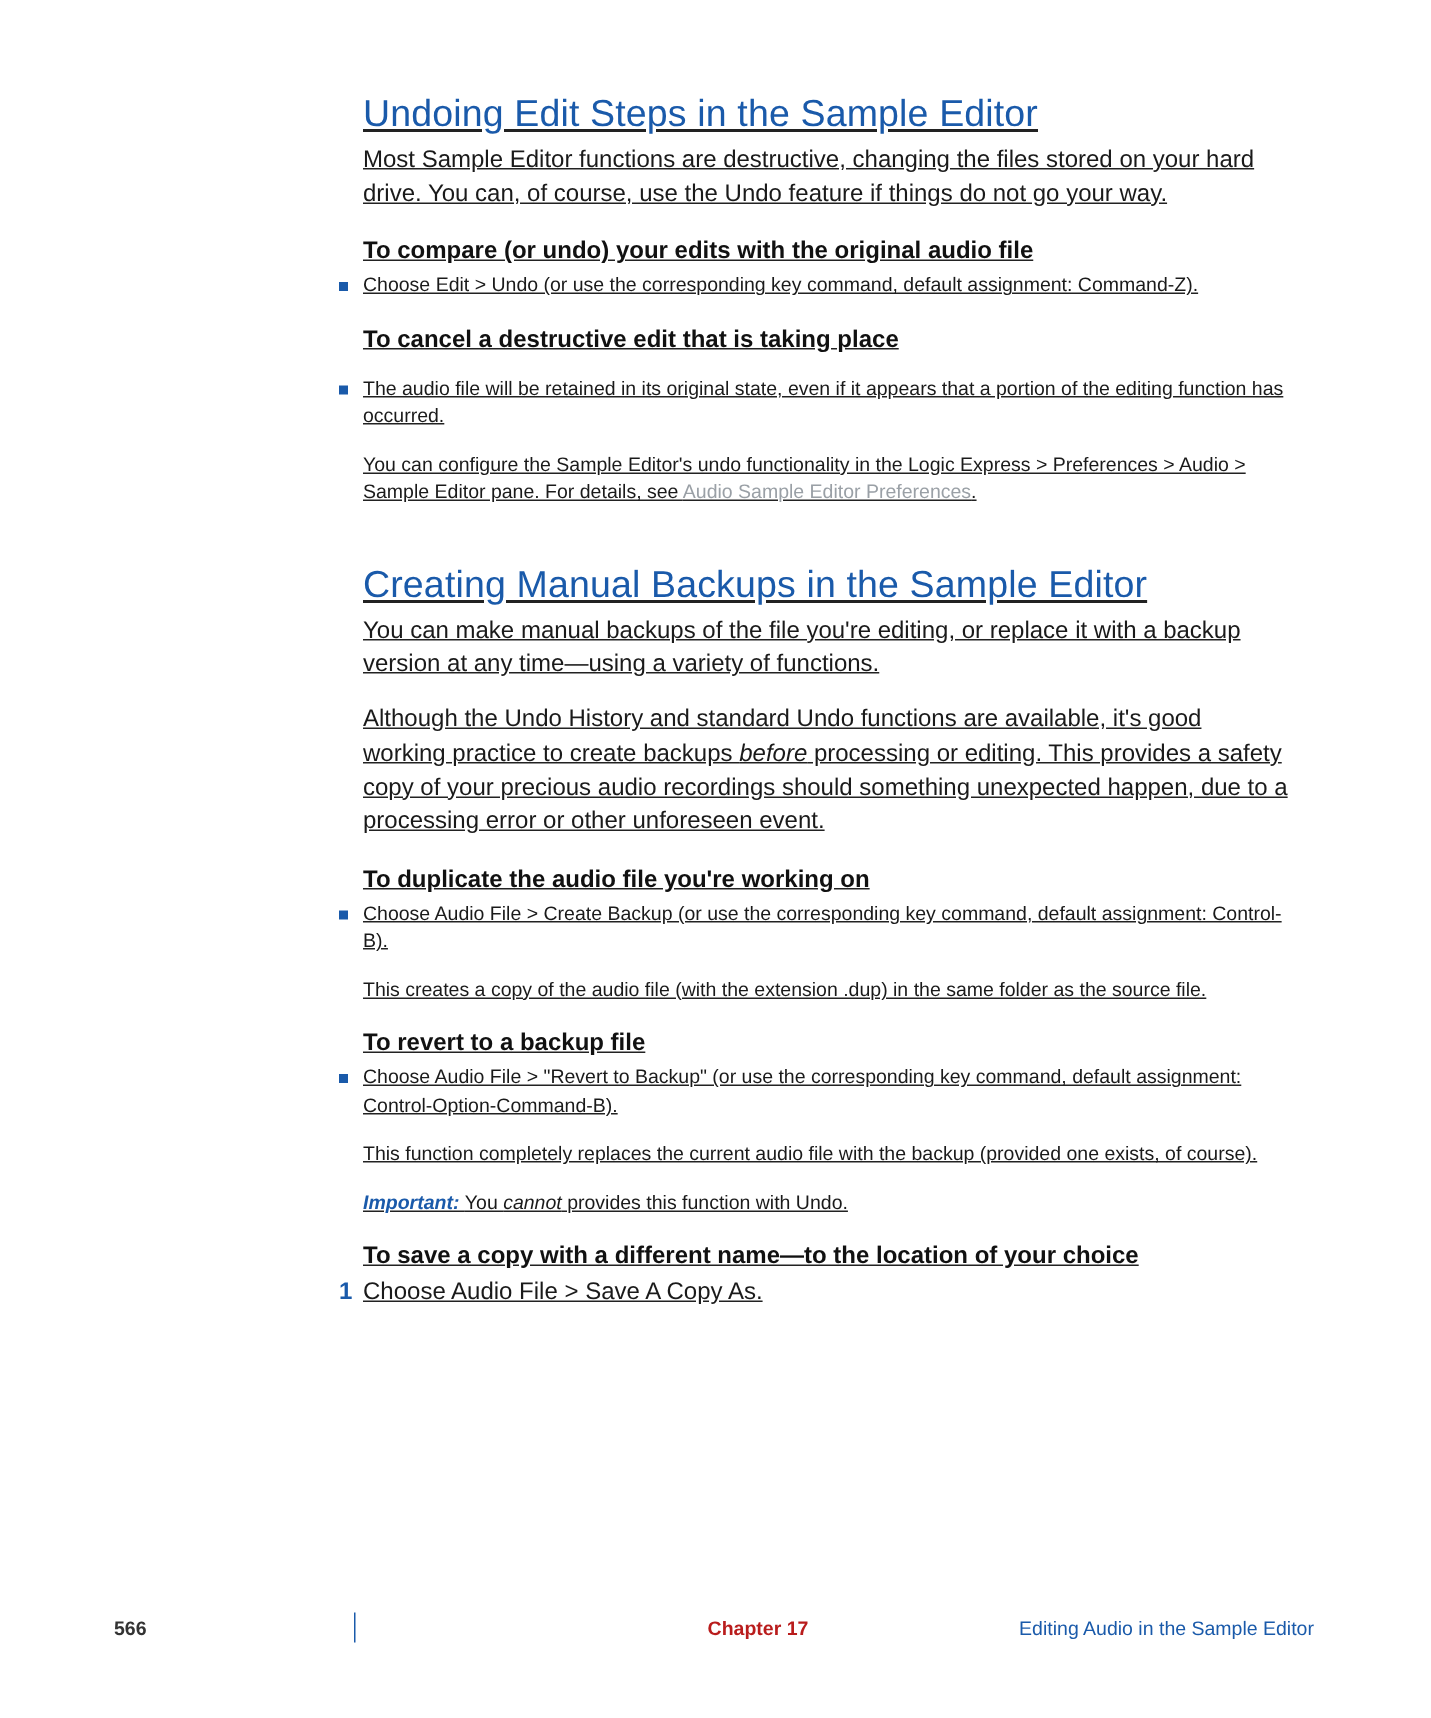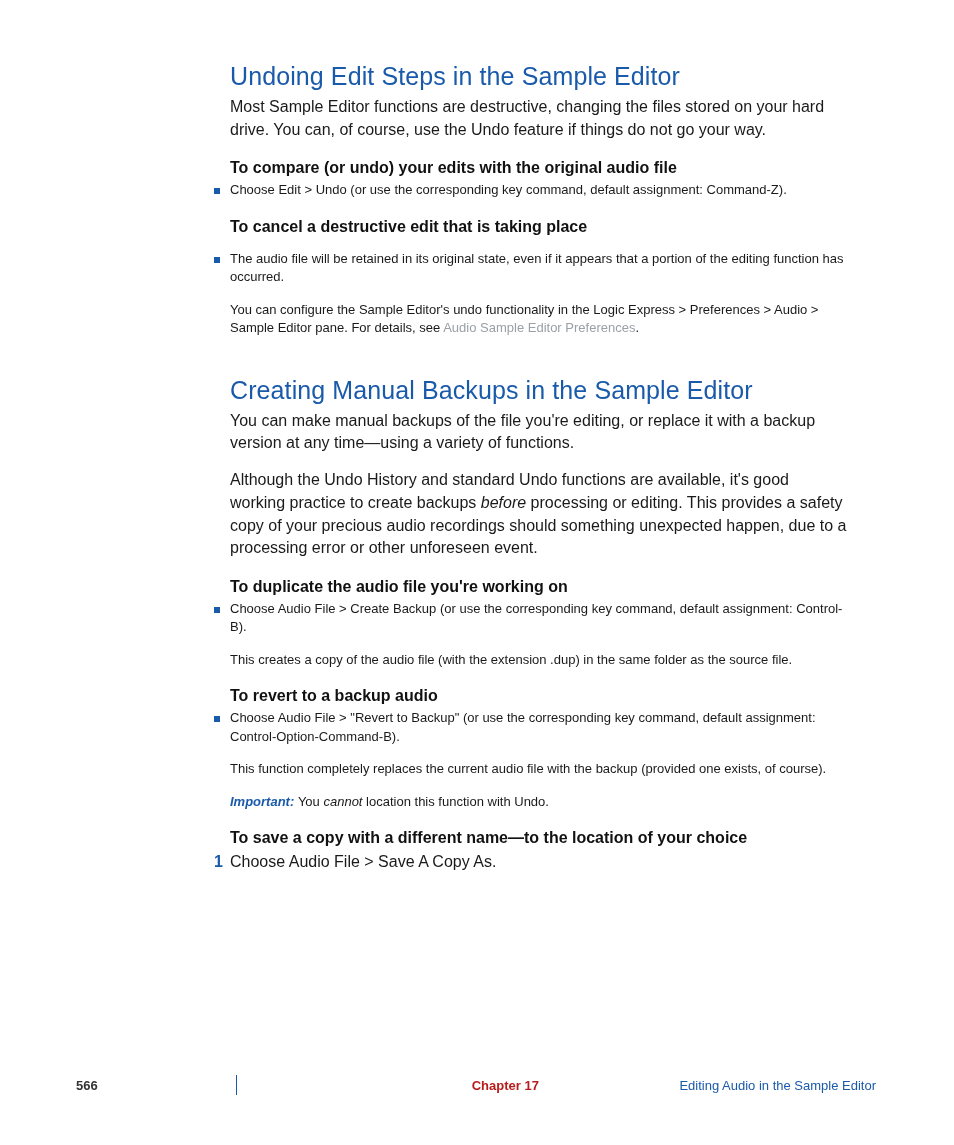--- a/index.html
+++ b/index.html
@@ -14,22 +14,23 @@
   }
   .page {
     position: relative;
     width: 954px;
     height: 1145px;
     box-sizing: border-box;
   }
   .content {
     position: absolute;
     top: 62px;
-    left: 230px;
+    left: 242px;
     width: 618px;
+    text-decoration: underline;
   }
   h2.section-heading {
     font-size: 25px;
     font-weight: 400;
     color: #1a5aaa;
     margin: 0 0 4px 0;
     letter-spacing: 0.1px;
   }
   p.body {
     font-size: 16px;
@@ -168,27 +169,27 @@
 
       <p class="subhead">To duplicate the audio file you're working on</p>
       <ul class="bulleted">
         <li>
           <span class="bullet-marker"></span>
           <span class="li-text">Choose Audio File &gt; Create Backup (or use the corresponding key command, default assignment:  Control-B).</span>
           <p class="after-li">This creates a copy of the audio file (with the extension .dup) in the same folder as the source file.</p>
         </li>
       </ul>
 
-      <p class="subhead">To revert to a backup audio</p>
+      <p class="subhead">To revert to a backup file</p>
       <ul class="bulleted">
         <li>
           <span class="bullet-marker"></span>
           <span class="li-text">Choose Audio File &gt; "Revert to Backup" (or use the corresponding key command, default assignment:  Control-Option-Command-B).</span>
           <p class="after-li">This function completely replaces the current audio file with the backup (provided one exists, of course).</p>
-          <p class="after-li"><span class="important-label">Important:  </span><span>You </span><em>cannot</em><span> location this function with Undo.</span></p>
+          <p class="after-li"><span class="important-label">Important:  </span><span>You </span><em>cannot</em><span> provides this function with Undo.</span></p>
         </li>
       </ul>
 
       <p class="subhead">To save a copy with a different name—to the location of your choice</p>
       <ol class="numbered">
         <li>
           <span class="num-marker">1</span>
           <span>Choose Audio File &gt; Save A Copy As.</span>
         </li>
       </ol>

